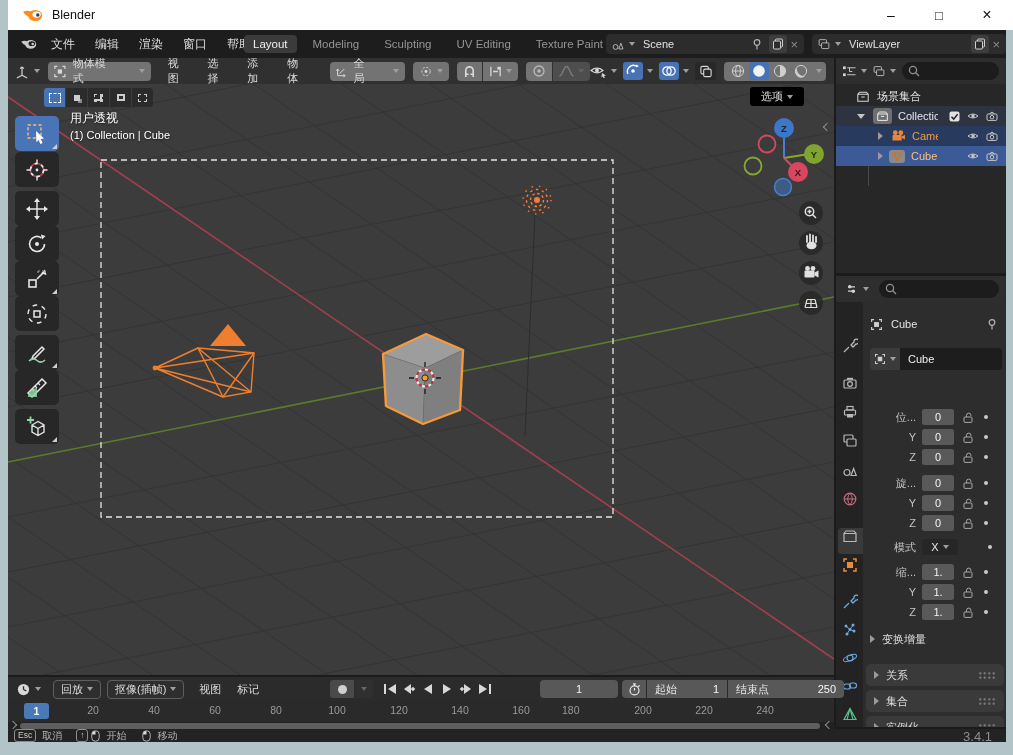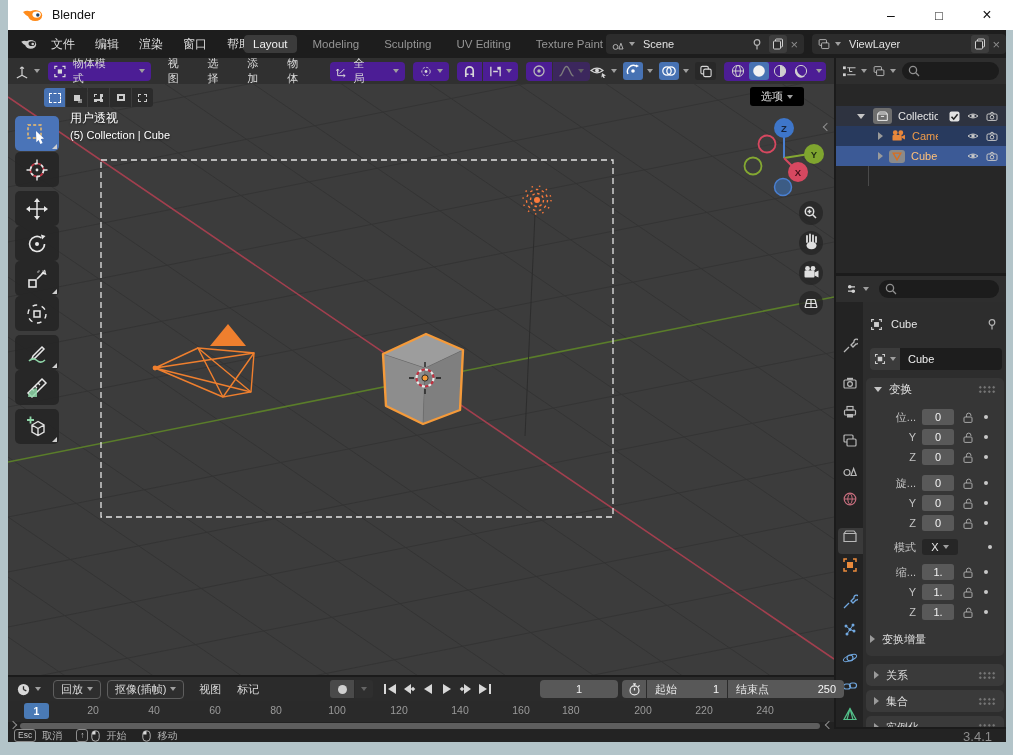--- a/index.html
+++ b/index.html
@@ -8,21 +8,21 @@
        -webkit-user-select:none;user-select:none;}
   .ab{position:absolute;}
   .fx{display:flex;align-items:center;}
   .cr{display:inline-block;width:0;height:0;border-left:3.5px solid transparent;border-right:3.5px solid transparent;border-top:4.5px solid #9f9f9f;margin-left:4px;}
   .tri-r{display:inline-block;width:0;height:0;border-top:4px solid transparent;border-bottom:4px solid transparent;border-left:5px solid #9a9a9a;}
   .tri-d{display:inline-block;width:0;height:0;border-left:4px solid transparent;border-right:4px solid transparent;border-top:5px solid #c5c5c5;}
   .chev{display:inline-block;width:5px;height:5px;border-right:1.6px solid #8f8f8f;border-bottom:1.6px solid #8f8f8f;}
   .chev.r{transform:rotate(-45deg);} .chev.l{transform:rotate(135deg);}
   .grip{width:18px;height:8px;background:radial-gradient(#7b7b7b 1px,transparent 1.3px);background-size:4.5px 4.5px;}
   .pillbtn{border:1px solid #5e5e5e;border-radius:4px;height:17px;padding:0 7px;display:flex;align-items:center;color:#dcdcdc;background:#2e2e2e;}
-  .grp{background:#4c1d95;border-radius:4px;height:19px;display:flex;align-items:center;}
+  .grp{background:#737373;border-radius:4px;height:19px;display:flex;align-items:center;}
   .menuitem{padding:0 5px;color:#dcdcdc;}
   .tfield{background:#595959;border-radius:2.5px;color:#f2f2f2;text-align:center;height:16px;line-height:16px;}
   .tlabel{color:#c3c3c3;text-align:right;}
   .panel{background:#363636;border-radius:5px;}
   .cpanel{background:#3a3a3a;border-radius:5px;height:22px;display:flex;align-items:center;padding:0 8px;color:#dedede;}
   .olrow{position:absolute;left:0;width:170px;height:20px;display:flex;align-items:center;}
   .olname{max-width:26px;overflow:hidden;white-space:nowrap;color:#ef9b4a;}
   .tab{padding:3px 9px;border-radius:4px;color:#959595;}
   .tab.active{background:#3b3b3b;color:#efefef;}
   .toolbtn{position:absolute;left:7px;width:44px;height:35px;background:rgba(36,36,36,.88);border-radius:5px;display:flex;align-items:center;justify-content:center;}
@@ -428,21 +428,21 @@
           <span style="width:7px;height:6px;border:1px dashed #ccc;box-shadow:inset 0 0 0 5px #2b2b2b, inset 0 0 0 9px #ccc;"></span>
         </div>
     </div>
 
     <div class="ab fx" style="left:742px;top:3px;width:54px;height:19px;background:#000000;border-radius:3px;justify-content:center;">
       <span style="color:#e3e3e3;">选项</span>
         <span class="cr"></span>
     </div>
 
     <div class="ab" style="left:62px;top:26px;font-size:12px;color:#ffffff;text-shadow:0 1px 2px rgba(0,0,0,.6);">用户透视</div>
-    <div class="ab" style="left:62px;top:45px;font-size:11px;color:#ffffff;text-shadow:0 1px 2px rgba(0,0,0,.6);">(5) Collection | Cube</div>
+    <div class="ab" style="left:62px;top:45px;font-size:11px;color:#ffffff;text-shadow:0 1px 2px rgba(0,0,0,.6);">(1) Collection | Cube</div>
 
     <div class="toolbtn active" style="top:32px;">
       <svg width="24" height="24" viewBox="0 0 24 24">
         <rect x="3" y="3" width="13" height="13" fill="none" stroke="#f5c06a" stroke-width="1.4" stroke-dasharray="3,2.2"></rect>
         <path d="M11,9 L19,16.5 l-3.2,0.4 1.8,4 -2.2,1 -1.8,-4 -2.2,2.3 z" fill="#ffffff"></path>
       </svg>
         <span class="corner"></span>
     </div>
     <div class="toolbtn" style="top:68px;">
       <svg width="24" height="24" viewBox="0 0 24 24">
@@ -499,20 +499,26 @@
         <path d="M7,10 l6,-3.5 6,3.5 v7 l-6,3.5 -6,-3.5 z M7,10 l6,3.5 6,-3.5 M13,13.5 V20.5" fill="none" stroke="#e0e0e0" stroke-width="1.4"></path>
         <path d="M2,5 h7 M5.5,1.5 v7" stroke="#8fd6a8" stroke-width="1.8"></path>
       </svg>
         <span class="corner"></span>
     </div>
 
     <span class="ab chev l" style="left:816px;top:40px;"></span>
   </div>
 
   <div class="ab" style="left:836px;top:84px;width:170px;height:189px;background:#272727;overflow:hidden;">
+    <div class="olrow" style="top:2px;">
+      <svg width="14" height="13" viewBox="0 0 16 15" style="margin-left:20px;">
+          <path d="M2,5 h12 v8 h-12 z M2,5 l2,-2.5 h8 l2,2.5 M6,8 h4" fill="none" stroke="#d5d5d5" stroke-width="1.2"></path>
+        </svg>
+      <span style="margin-left:7px;color:#e0e0e0;">场景集合</span>
+    </div>
     <div class="olrow" style="top:22px;background:#2e3340;">
       <span class="tri-d" style="margin-left:21px;"></span>
       <span style="background:#6e6e6e;border-radius:3px;padding:2px 3px;margin-left:8px;display:inline-flex;">
         <svg width="13" height="12" viewBox="0 0 16 15">
             <path d="M2,5 h12 v8 h-12 z M2,5 l2,-2.5 h8 l2,2.5 M6,8 h4" fill="none" stroke="#f0f0f0" stroke-width="1.2"></path>
           </svg>
       </span>
       <span style="margin-left:6px;color:#e6e6e6;max-width:40px;overflow:hidden;white-space:nowrap;">Collection</span>
       <span style="flex:1"></span>
       <svg width="11" height="11" style="margin-right:7px;">
@@ -652,27 +658,20 @@
       <div class="fx" style="background:#3b3b3b;border-radius:4px 0 0 4px;height:22px;padding:0 4px;">
         <svg width="12" height="12" viewBox="0 0 16 16">
             <path d="M2,5 V2 h3 M11,2 h3 v3 M14,11 v3 h-3 M5,14 H2 v-3" fill="none" stroke="#cfcfcf" stroke-width="1.4"></path>
             <rect x="5" y="5" width="6" height="6" fill="#cfcfcf"></rect>
           </svg>
         <span class="cr"></span>
       </div>
       <div style="flex:1;background:#1d1d1d;border-radius:0 4px 4px 0;height:22px;line-height:22px;padding-left:8px;color:#efefef;">Cube</div>
     </div>
 
-    <div class="ab panel" style="left:30px;top:102px;width:138px;height:278px;">
-      <div class="fx" style="height:22px;padding:0 8px;">
-        <span class="tri-d"></span>
-        <span style="margin-left:7px;color:#e3e3e3;font-size:11.5px;flex:1;">变换</span>
-        <span class="grip"></span>
-      </div>
-    </div>
 
     <div class="ab fx" style="left:30px;top:132px;width:138px;height:18px;">
       <span class="tlabel" style="width:50px;">位...</span>
       <span class="tfield" style="margin-left:6px;width:32px;">0</span>
       <svg width="12" height="12" style="margin-left:8px;">
           <use href="#lck"></use>
         </svg>
       <svg width="12" height="12" style="margin-left:6px;">
           <use href="#dt"></use>
         </svg>

